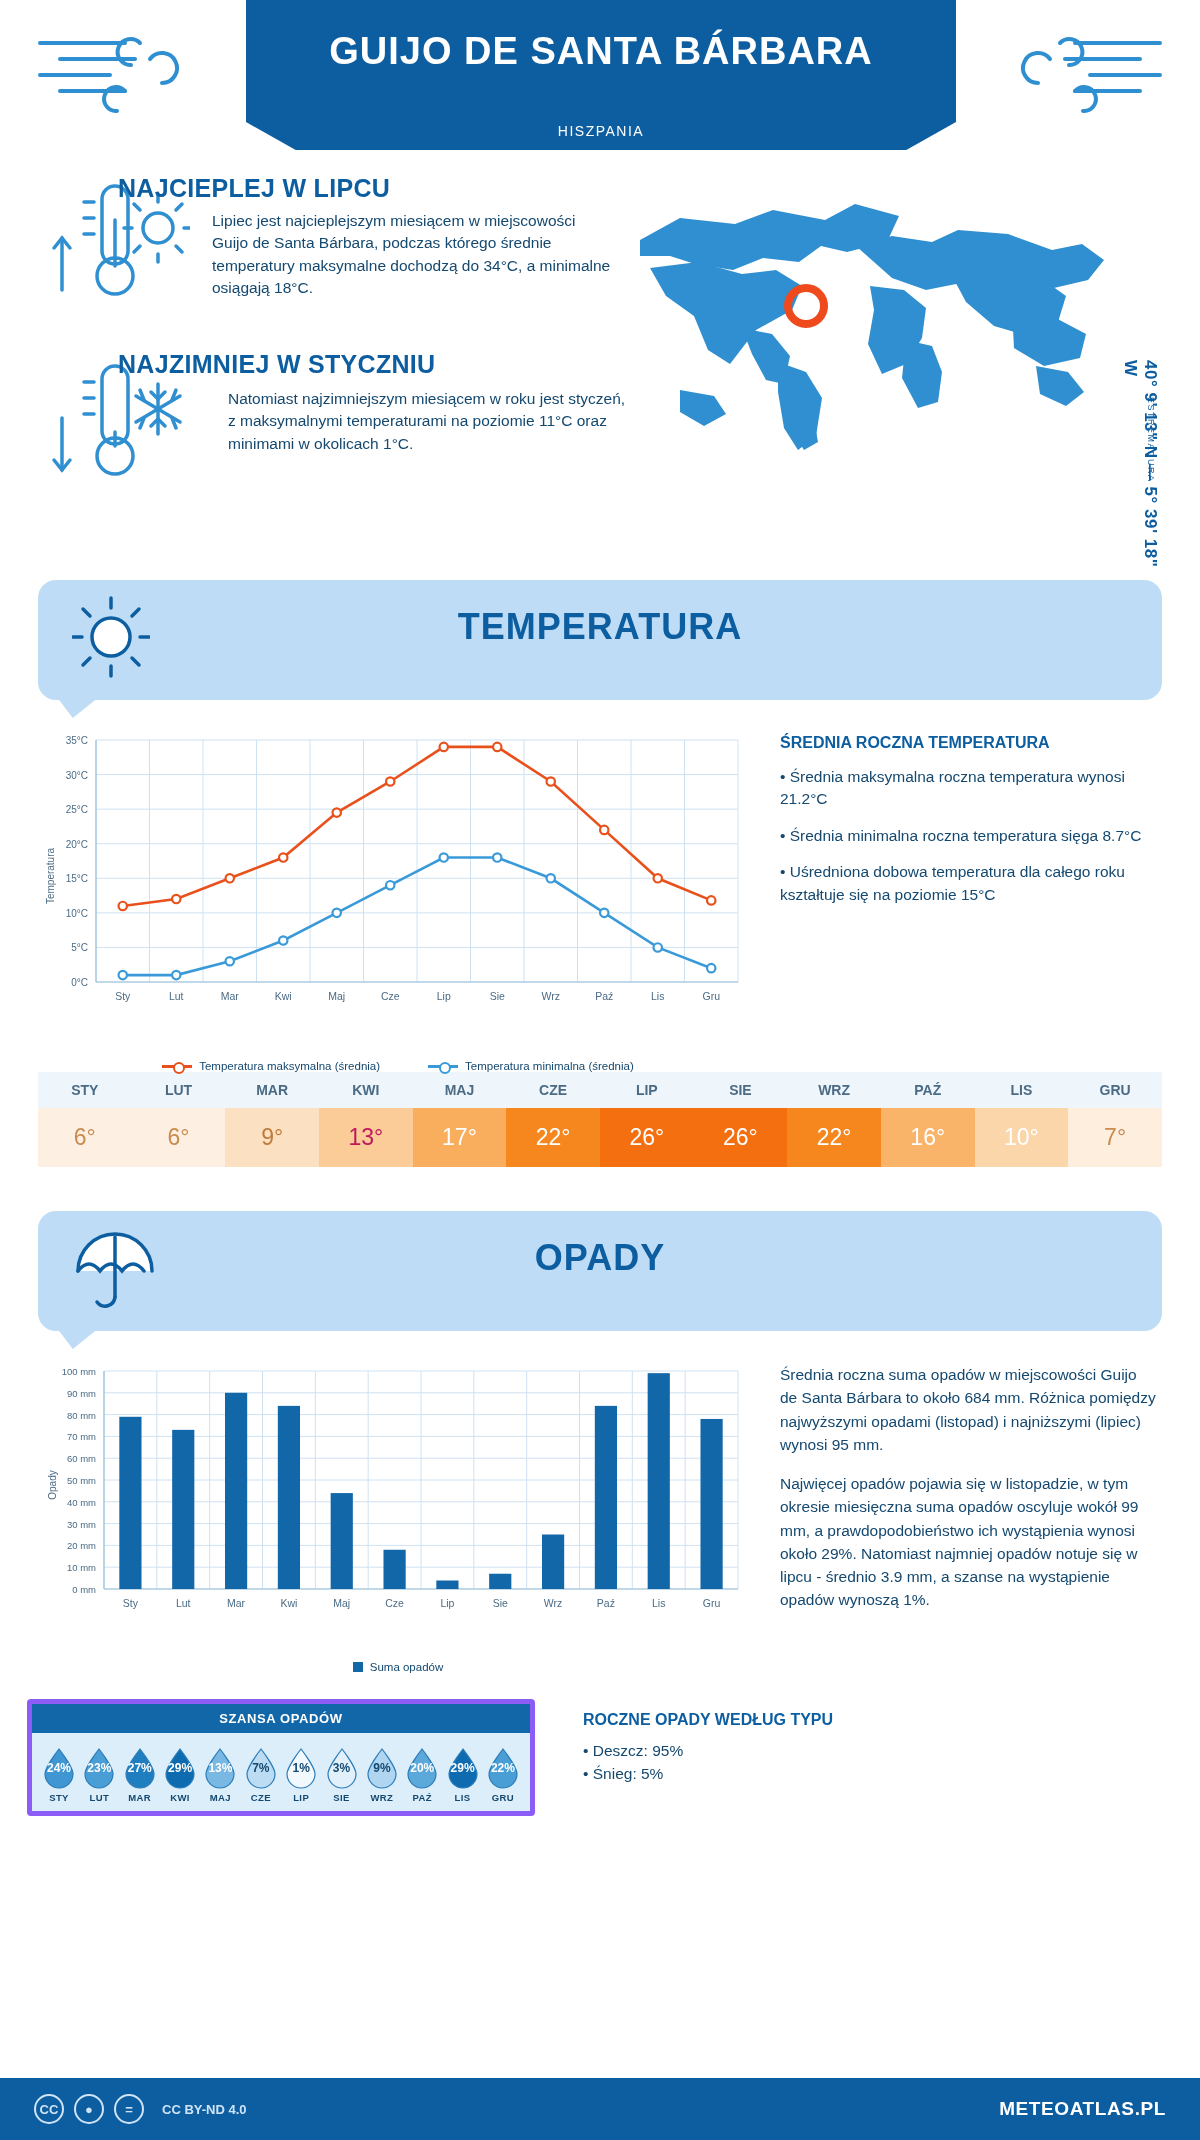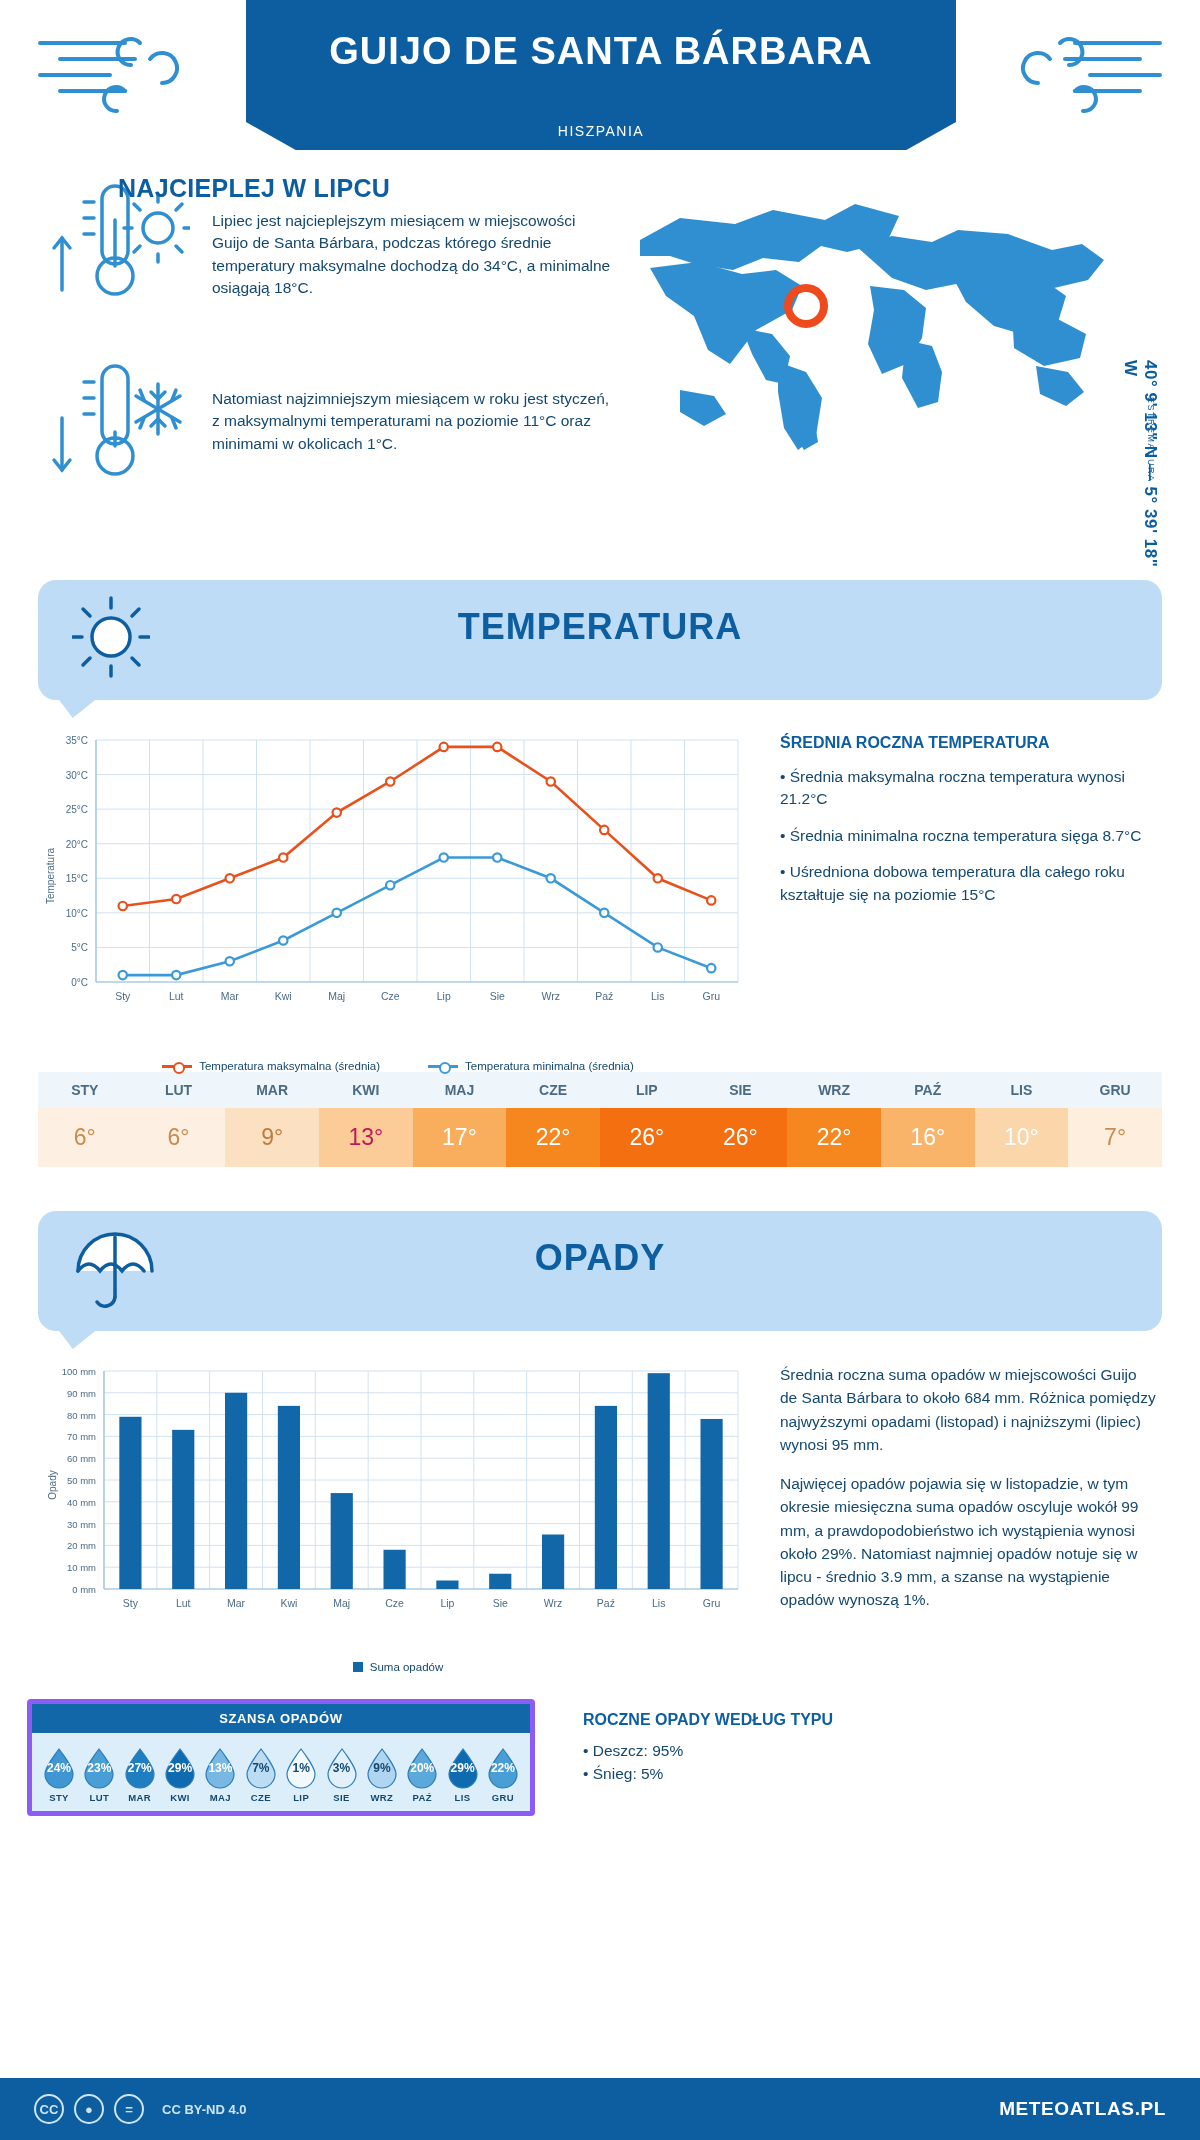--- a/index.html
+++ b/index.html
@@ -230,21 +230,24 @@
           <line x1="125" y1="32" x2="118" y2="39"></line>
         <line x1="111" y1="66" x2="118" y2="59"></line>
           <line x1="125" y1="66" x2="118" y2="59"></line>
         <line x1="100" y1="30" x2="104" y2="40"></line>
         <line x1="136" y1="68" x2="132" y2="58"></line>
         <line x1="100" y1="68" x2="104" y2="58"></line>
         <line x1="136" y1="30" x2="132" y2="40"></line>
       </g>
     </svg>
 
-    <div class="sum-text" style="position:absolute; left:212px; top:228px;">Natomiast najzimniejszym miesiącem w roku jest styczeń, z maksymalnymi temperaturami na poziomie 11°C oraz minimami w okolicach 1°C.</div>
+    <div class="sum-block" style="left:118px; top:190px;">
+      <div class="sum-title">NAJZIMNIEJ W STYCZNIU</div>
+    </div>
+    <div class="sum-text" style="position:absolute; left:228px; top:228px;">Natomiast najzimniejszym miesiącem w roku jest styczeń, z maksymalnymi temperaturami na poziomie 11°C oraz minimami w okolicach 1°C.</div>
 
     <div class="map-wrap" style="left:620px; top:20px;">
       <svg width="500" height="270" viewBox="0 0 500 270">
         <g fill="#2f8fd0">
           <path d="M20 60 l40 -22 55 6 38 -14 52 10 30 -16 44 12 -12 26 -40 10 -26 -6 -22 16 -36 -4 -30 12 -38 -6 -25 -8 -30 0z"></path>
           <path d="M30 88 l48 -6 44 12 34 -4 26 16 -10 24 -36 20 -26 34 -22 -14 -14 -34 -28 -20z"></path>
           <path d="M122 148 l30 6 18 22 -6 28 -18 -4 -14 -26z"></path>
           <path d="M158 182 l28 10 16 26 -6 38 -18 14 -14 -22 -6 -36z"></path>
           <path d="M176 236 l18 4 4 22 -14 8 -10 -16z"></path>
           <path d="M236 66 l36 -10 40 6 26 -12 50 4 44 16 30 -6 22 16 -16 20 -34 8 -28 -8 -30 14 -40 -10 -30 6 -34 -12z"></path>

